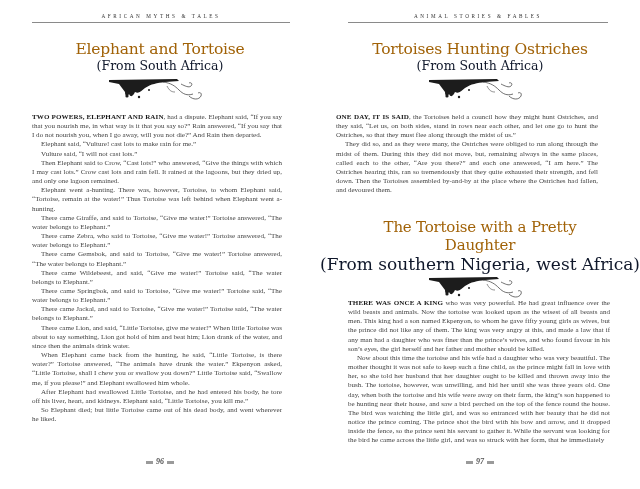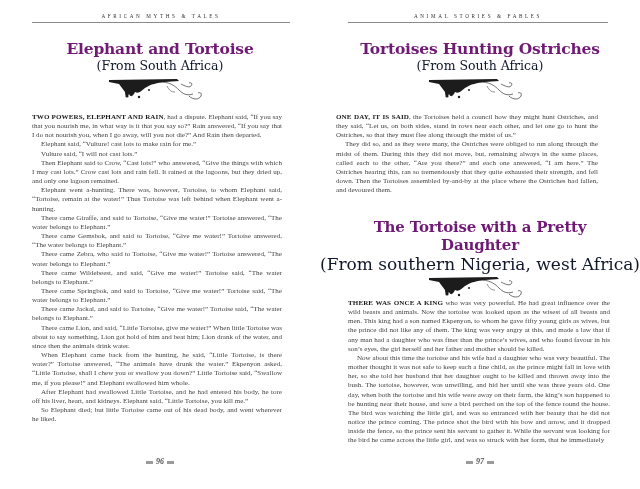--- a/index.html
+++ b/index.html
@@ -7,21 +7,21 @@
   body { font-family: "Liberation Serif", "DejaVu Serif", serif; color: #3a3a3a; position: relative; }
   .spread { position: absolute; left: 0; top: 0; width: 640px; height: 489px; display: flex; }
   .page { position: relative; width: 320px; height: 489px; }
   .running-head {
     position: absolute; top: 13px; left: 32px; right: 30px;
     text-align: center; font-size: 5.2px; letter-spacing: 2.6px; color: #333;
     text-transform: uppercase; padding-bottom: 3px; border-bottom: 0.8px solid #8a8a8a;
   }
   .page.right .running-head { left: 28px; right: 32px; }
   .story-title {
-    text-align: center; font-weight: bold; color: #701a75;
+    text-align: center; font-weight: normal; color: #a16207;
     font-family: "DejaVu Serif", "Liberation Serif", serif;
     font-size: 15.5px; letter-spacing: -0.2px; line-height: 18px;
   }
   .story-subtitle {
     text-align: center; color: #0f172a;
     font-family: "DejaVu Serif", "Liberation Serif", serif;
     font-size: 12.5px; line-height: 16px;
   }
   .ornament { display: block; margin: 2px auto 0; }
   .body-text {
@@ -71,22 +71,22 @@
       </svg>
     </div>
 
     <div class="body-text">
       <p class="first"><span class="lead">TWO POWERS, ELEPHANT AND RAIN</span><span>, had a dispute. Elephant said, “If you say that you nourish me, in what way is it that you say so?” Rain answered, “If you say that I do not nourish you, when I go away, will you not die?” And Rain then departed.</span></p>
       <p>Elephant said, “Vulture! cast lots to make rain for me.”</p>
       <p>Vulture said, “I will not cast lots.”</p>
       <p>Then Elephant said to Crow, “Cast lots!” who answered, “Give the things with which I may cast lots.” Crow cast lots and rain fell. It rained at the lagoons, but they dried up, and only one lagoon remained.</p>
       <p>Elephant went a-hunting. There was, however, Tortoise, to whom Elephant said, “Tortoise, remain at the water!” Thus Tortoise was left behind when Elephant went a-hunting.</p>
       <p>There came Giraffe, and said to Tortoise, “Give me water!” Tortoise answered, “The water belongs to Elephant.”</p>
+      <p>There came Zebra, who said to Tortoise, “Give me water!” Tortoise answered, “The water belongs to Elephant.”</p>
       <p>There came Gemsbok, and said to Tortoise, “Give me water!” Tortoise answered, “The water belongs to Elephant.”</p>
-      <p>There came Zebra, who said to Tortoise, “Give me water!” Tortoise answered, “The water belongs to Elephant.”</p>
       <p>There came Wildebeest, and said, “Give me water!” Tortoise said, “The water belongs to Elephant.”</p>
       <p>There came Springbok, and said to Tortoise, “Give me water!” Tortoise said, “The water belongs to Elephant.”</p>
       <p>There came Jackal, and said to Tortoise, “Give me water!” Tortoise said, “The water belongs to Elephant.”</p>
       <p>There came Lion, and said, “Little Tortoise, give me water!” When little Tortoise was about to say something, Lion got hold of him and beat him; Lion drank of the water, and since then the animals drink water.</p>
       <p>When Elephant came back from the hunting, he said, “Little Tortoise, is there water?” Tortoise answered, “The animals have drunk the water.” Ekpenyon asked, “Little Tortoise, shall I chew you or swallow you down?” Little Tortoise said, “Swallow me, if you please!” and Elephant swallowed him whole.</p>
       <p>After Elephant had swallowed Little Tortoise, and he had entered his body, he tore off his liver, heart, and kidneys. Elephant said, “Little Tortoise, you kill me.”</p>
       <p>So Elephant died; but little Tortoise came out of his dead body, and went wherever he liked.</p>
     </div>
 
     <div class="folio">

